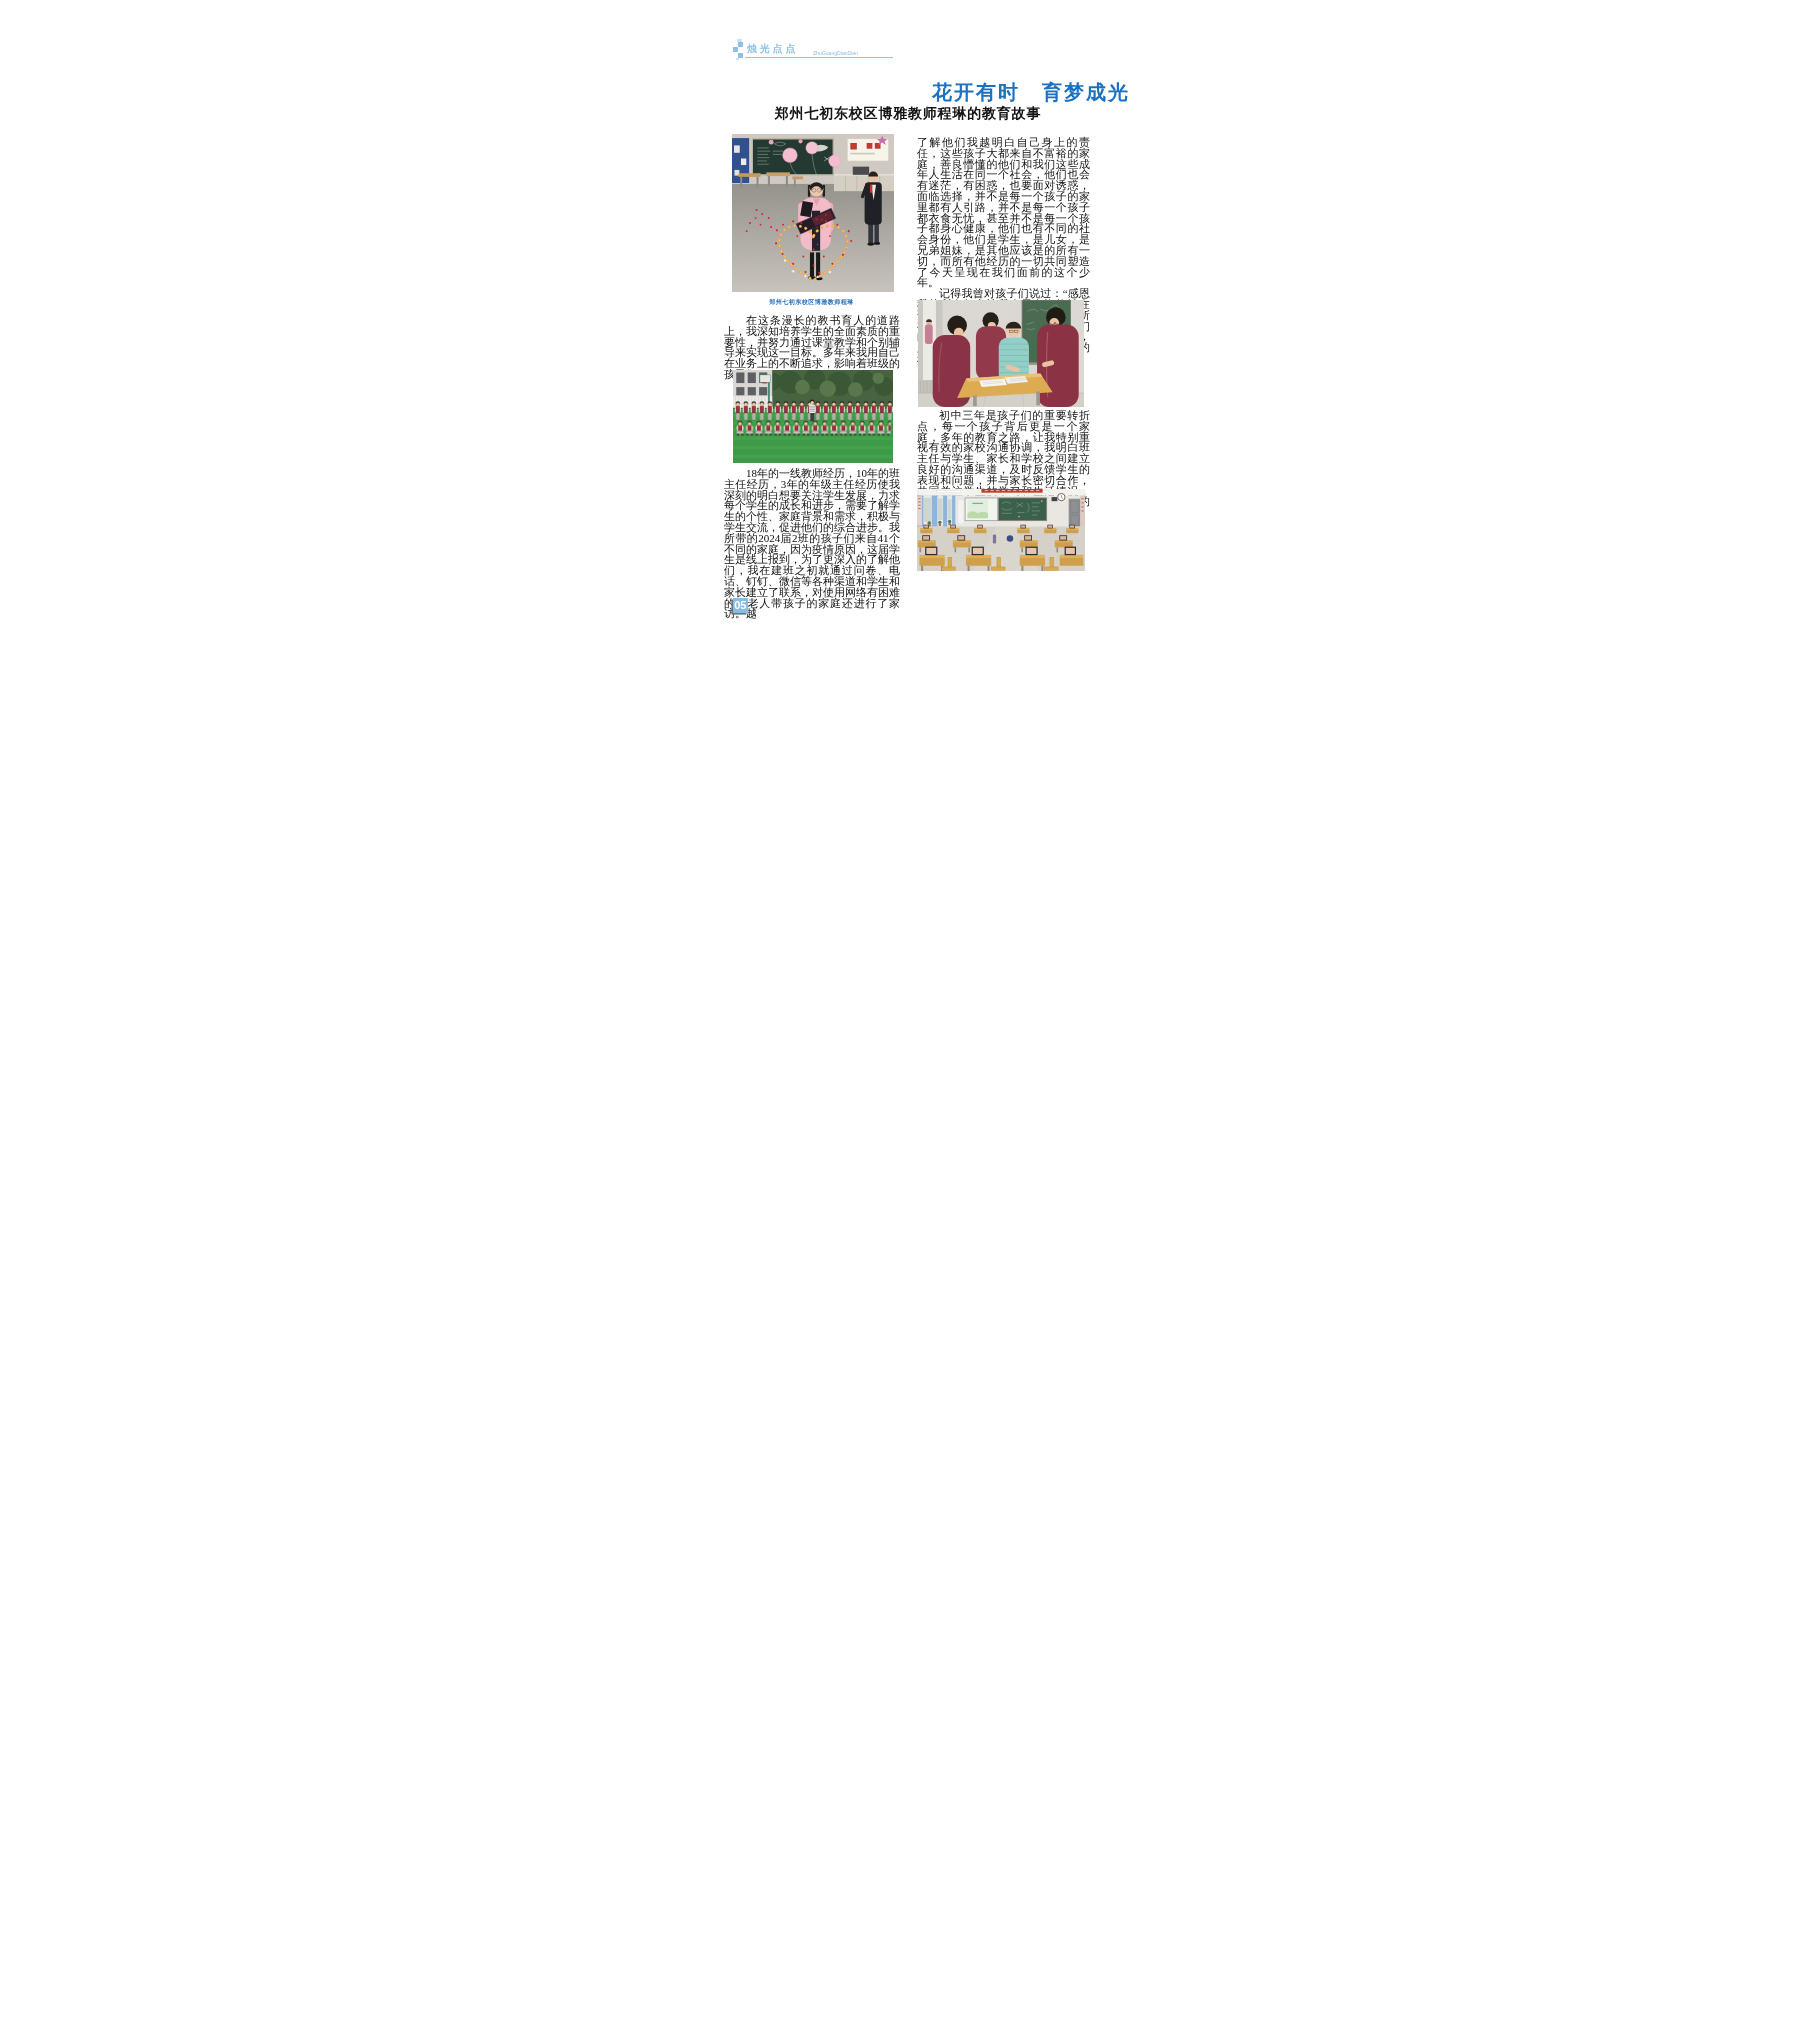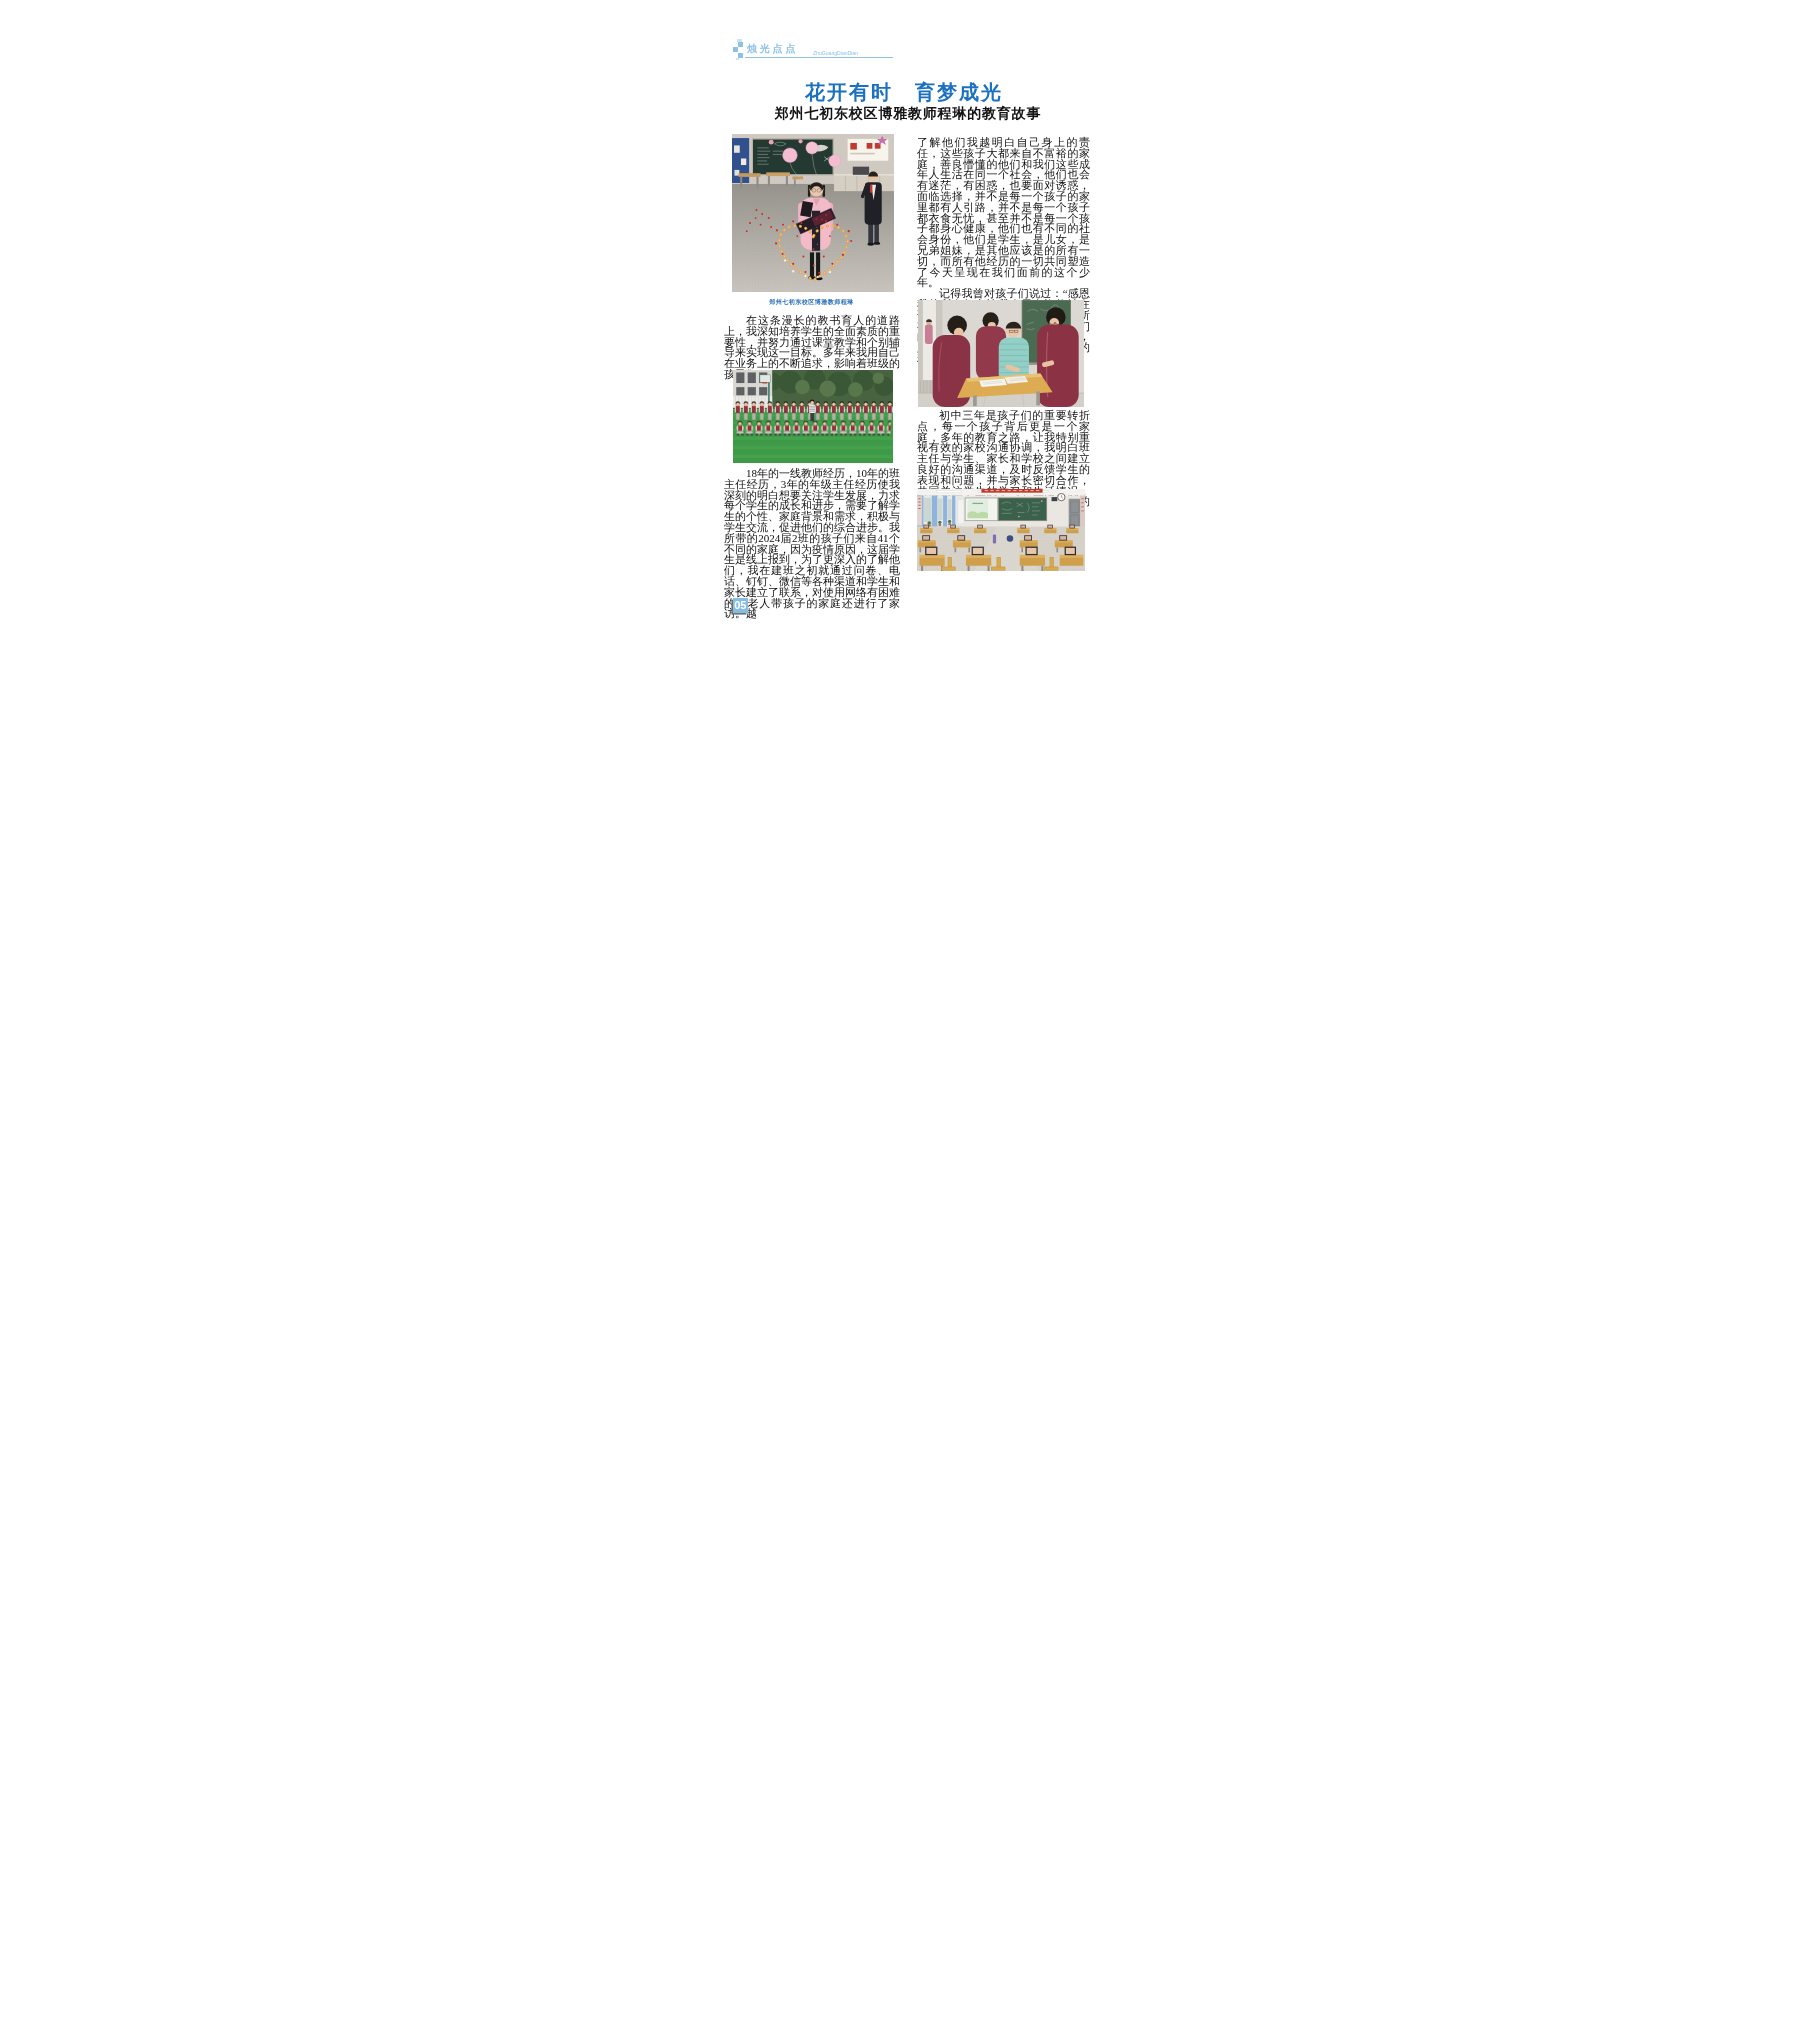--- a/index.html
+++ b/index.html
@@ -7,21 +7,21 @@
         font-family:"Liberation Serif","DejaVu Serif",serif;color:#0e0e0e;}
   
   .brand-sq{position:absolute;background:#8EC1E4;}
   .sq-ghost{opacity:.45;}
   .brand-cn{position:absolute;left:69px;top:42px;font-size:10px;font-weight:bold;color:#8EC1E4;
             letter-spacing:2.8px;font-family:"Liberation Sans","DejaVu Sans",sans-serif;}
   .brand-py{position:absolute;left:135px;top:50px;font-size:5.1px;color:#8EC1E4;
             font-family:"Liberation Sans","DejaVu Sans",sans-serif;}
   .brand-rule{position:absolute;left:67px;top:57px;width:148px;height:1.2px;background:#8EC1E4;}
   
-  .title{position:absolute;left:0;top:79px;width:100%;text-align:center;font-size:20px;
+  .title{position:absolute;left:0;top:79px;width:100%;text-align:right;font-size:20px;
          font-weight:bold;color:#1C70C0;letter-spacing:2px;white-space:pre;}
   .subtitle{position:absolute;left:4px;top:105px;width:100%;text-align:center;font-size:14px;
             font-weight:bold;letter-spacing:0.8px;color:#141414;}
   
   .para{position:absolute;font-size:11px;line-height:10.8px;text-align:justify;}
   .para p{margin:0;}
   .ind{text-indent:2em;}
   .caption{position:absolute;left:45px;top:298px;width:177px;text-align:center;font-size:6.1px;
            font-weight:bold;color:#2B72B8;letter-spacing:0.4px;}
   

